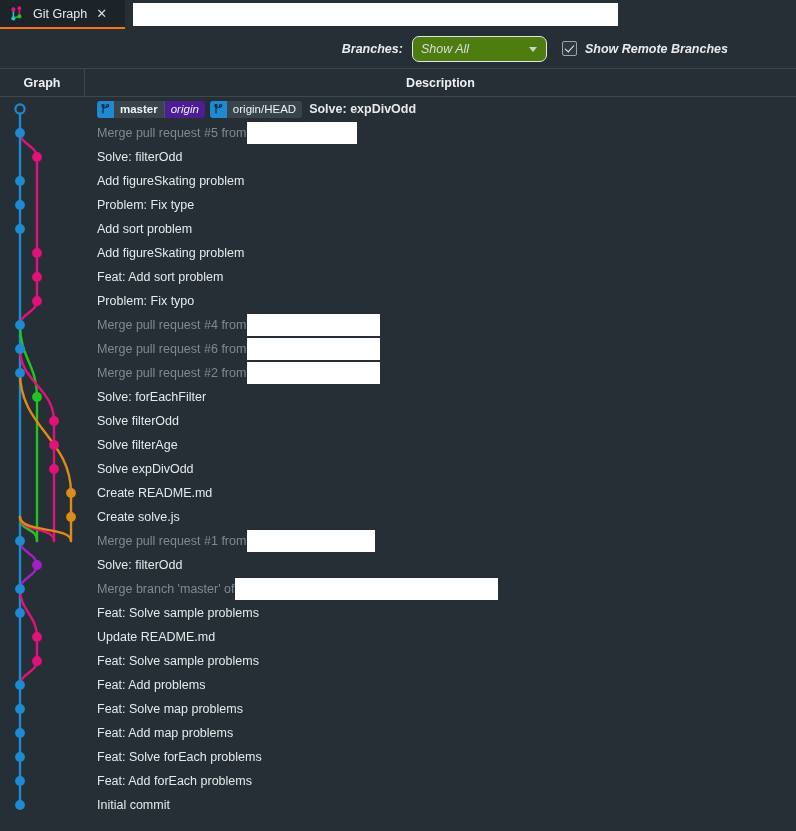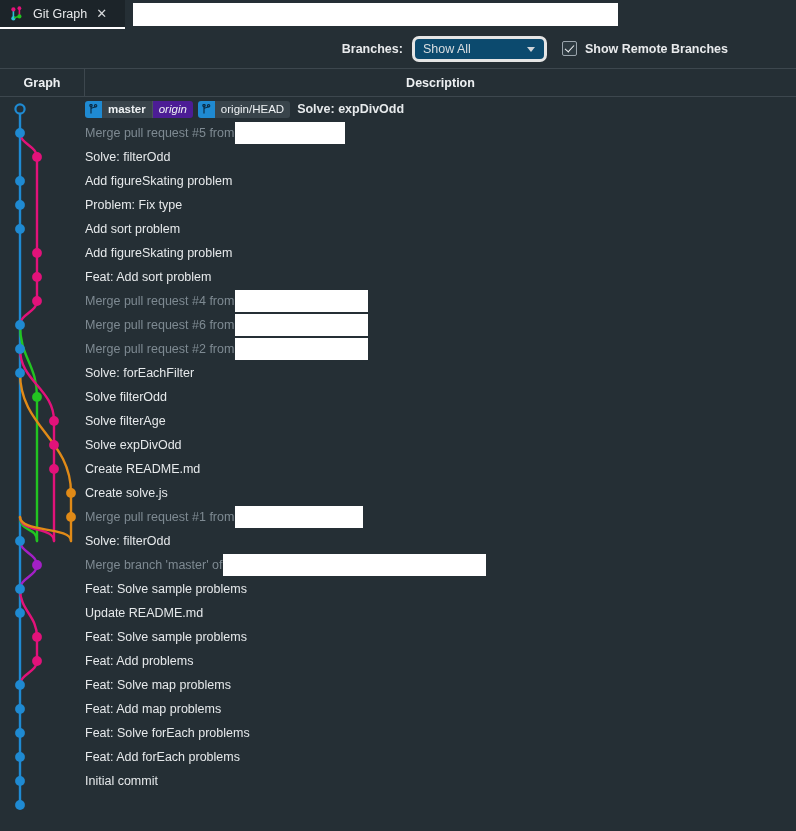--- a/index.html
+++ b/index.html
@@ -18,21 +18,21 @@
     background: #252f35;
     display: flex;
     align-items: stretch;
   }
   .tab {
     display: flex;
     align-items: center;
     gap: 7px;
     padding: 0 9px 0 10px;
     background: #1c2429;
-    border-bottom: 2px solid #ffffff;
+    border-bottom: 2px solid #f97316;
     min-width: 125px;
     cursor: pointer;
   }
   .tab-icon { width: 16px; height: 16px; position: relative; flex: none; }
   .tab-label {
     color: #e8eaec;
     font-size: 12.5px;
     white-space: nowrap;
   }
   .tab-close {
@@ -54,31 +54,32 @@
 
   
   .controls {
     height: 39px;
     background: #252f35;
     display: flex;
     align-items: center;
     justify-content: flex-end;
     padding-right: 68px;
     gap: 9px;
+    font-style: italic;
   }
   .ctl-label {
     color: #e8eaec;
     font-size: 12.5px;
     font-weight: bold;
   }
   .select {
     width: 135px;
     height: 26px;
-    background: #0c4a6e;
-    border: 3px solid #e5e5e5;
+    background: #4d7c0f;
+    border: 1px solid #e5e5e5;
     border-radius: 7px;
     color: #d9dde0;
     font-size: 12.5px;
     display: flex;
     align-items: center;
     padding: 0 8px;
     position: relative;
     cursor: pointer;
   }
   .select .caret {
@@ -168,20 +169,21 @@
     position: absolute;
     left: 0; top: 0; right: 0;
   }
   .row {
     height: 24px;
     display: flex;
     align-items: center;
     padding-left: 85px;
     position: relative;
     cursor: pointer;
+    margin-left: 12px;
   }
   .msg {
     color: #e6e9eb;
     font-size: 12.5px;
     white-space: nowrap;
     line-height: 24px;
   }
   .msg.muted { color: #7e8a92; }
   .redact {
     background: #ffffff;
@@ -358,20 +360,23 @@
       <div class="row">
         <span class="msg">Add sort problem</span>
       </div>
       <div class="row">
         <span class="msg">Add figureSkating problem</span>
       </div>
       <div class="row">
         <span class="msg">Feat: Add sort problem</span>
       </div>
       <div class="row">
+        <span class="msg">Problem: Fix typo</span>
+      </div>
+      <div class="row">
         <span class="msg muted">Merge pull request #4 from</span>
         <span class="redact" style="width: 133px;"></span>
       </div>
       <div class="row">
         <span class="msg muted">Merge pull request #6 from</span>
         <span class="redact" style="width: 133px;"></span>
       </div>
       <div class="row">
         <span class="msg muted">Merge pull request #2 from</span>
         <span class="redact" style="width: 133px;"></span>

